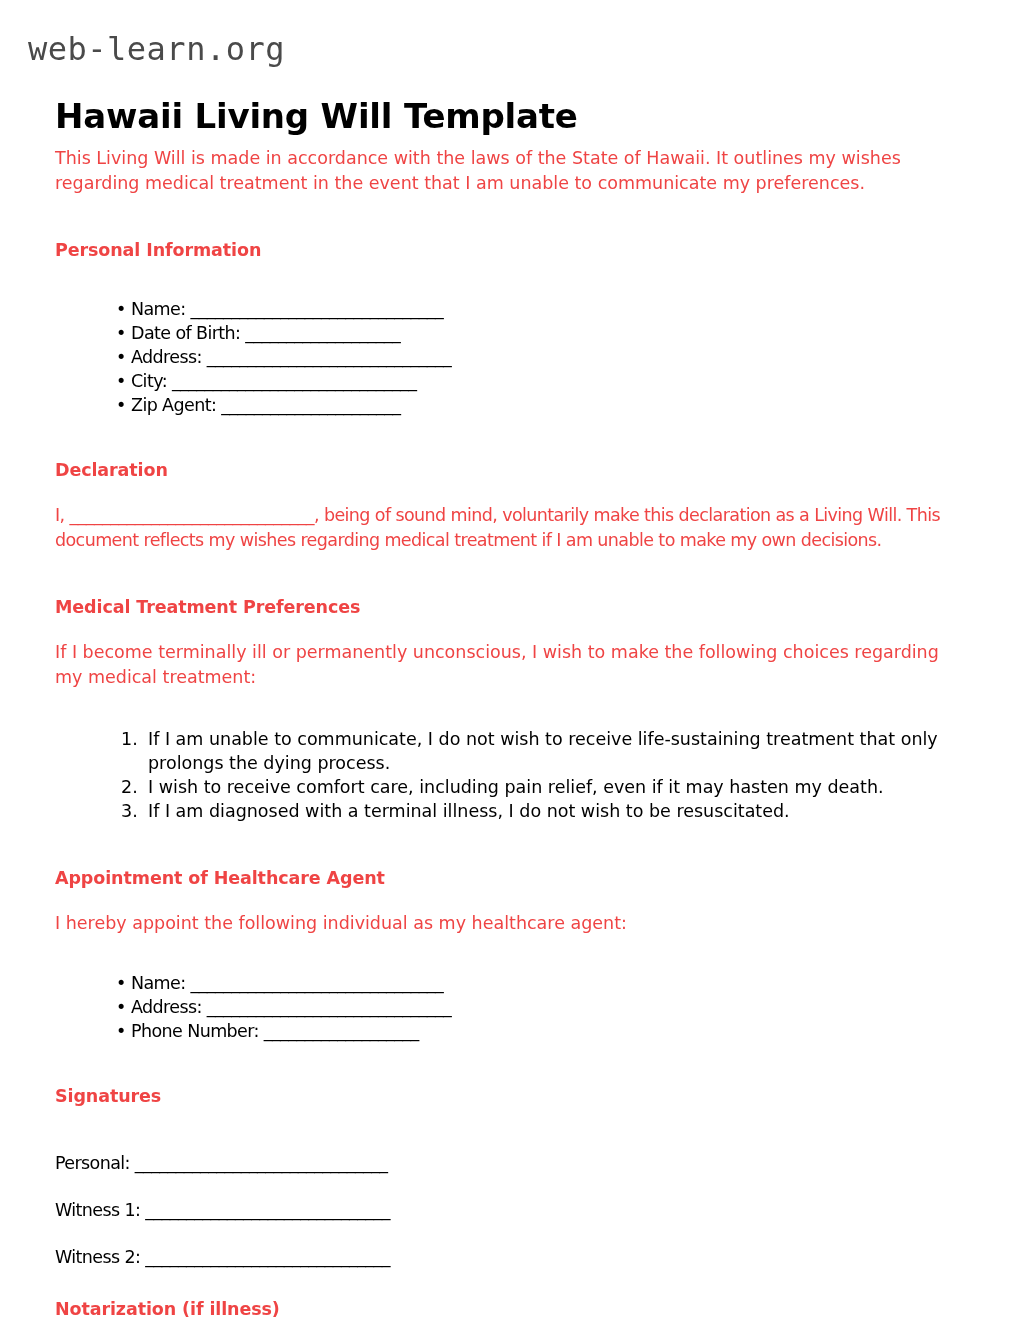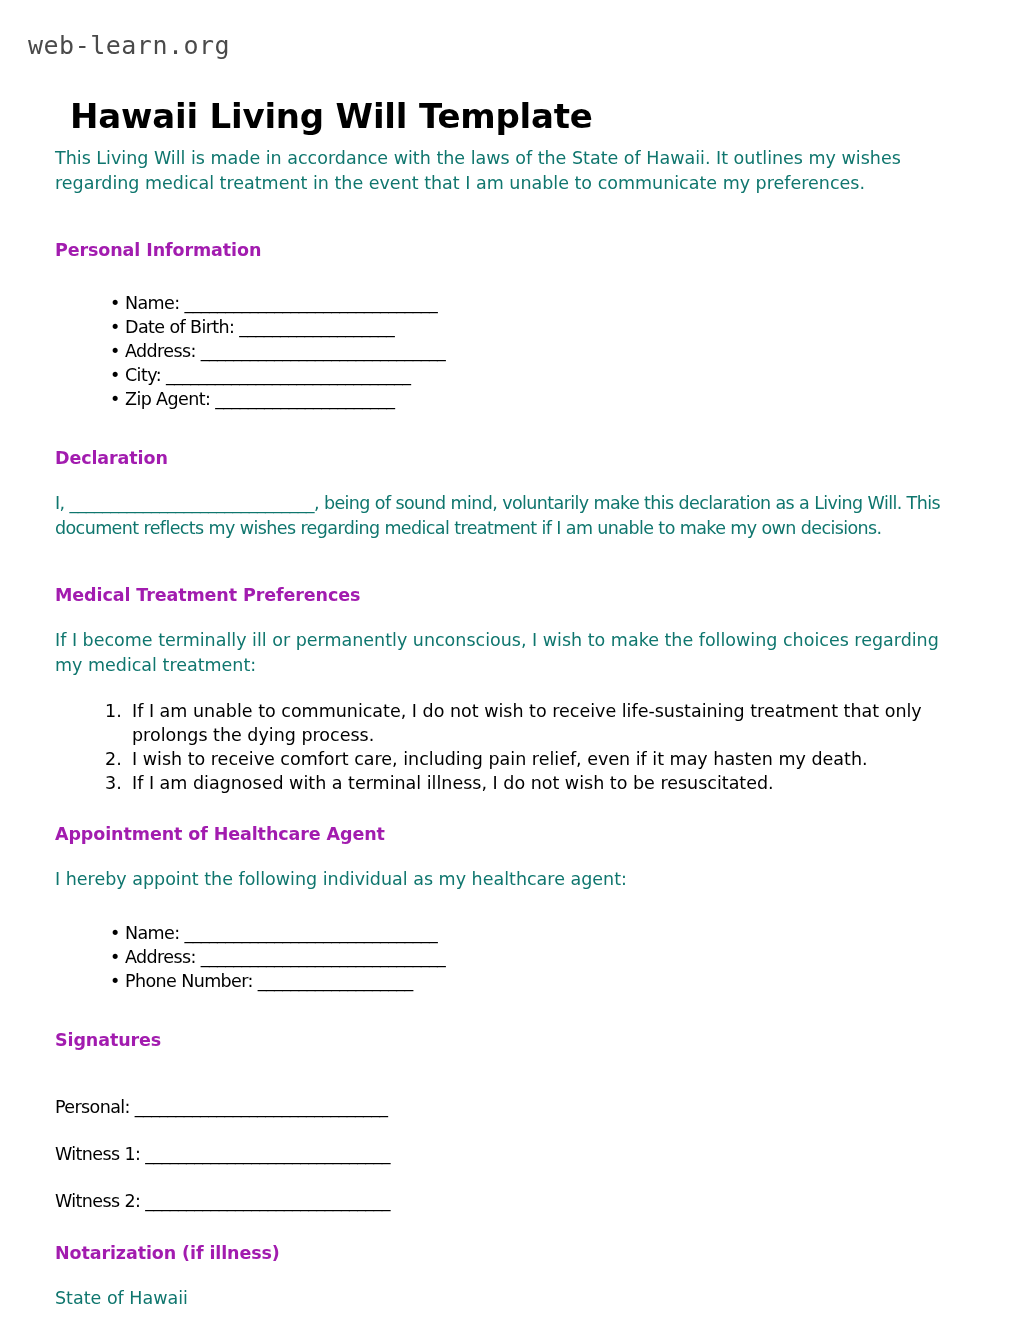--- a/index.html
+++ b/index.html
@@ -25,30 +25,30 @@
     padding: 0;
     background: #ffffff;
   }
 
   
   .site-logo {
     position: absolute;
     left: 28px;
     top: 32px;
     font-family: "DejaVu Sans Mono", monospace;
-    font-size: 25px;
+    font-size: 32px;
     letter-spacing: 0.5px;
     color: #4a4a4a;
     line-height: 1.1;
     white-space: nowrap;
   }
 
   .doc-title {
     position: absolute;
-    left: 70px;
+    left: 55px;
     top: 74px;
     font-family: "DejaVu Sans", sans-serif;
     font-weight: bold;
     font-size: 34px;
     line-height: 1.15;
     color: #000000;
     letter-spacing: -0.2px;
     white-space: nowrap;
   }
 
@@ -57,62 +57,62 @@
     position: absolute;
     left: 55px;
     top: 146px;
     width: 900px;
   }
 
   p.para {
     margin: 0 0 0 0;
     font-size: 17.5px;
     line-height: 25px;
-    color: #0f766e;
+    color: #ef4444;
   }
 
   h2.section-heading {
     font-family: "DejaVu Sans", sans-serif;
     font-weight: bold;
     font-size: 17.5px;
     line-height: 24px;
     margin: 0;
-    color: #a21caf;
+    color: #ef4444;
     letter-spacing: -0.1px;
   }
 
   .gap-after-para   { height: 42px; }
   .gap-after-head   { height: 21px; }
   .gap-after-list   { height: 27px; }
   .gap-small        { height: 21px; }
   .gap-sig          { height: 22px; }
 
   ul.doc-list {
-    margin: 8px;
+    margin: 14px;
     padding: 0 0 0 47px;
     list-style: none;
   }
   ul.doc-list > li {
     position: relative;
     font-size: 17.5px;
     line-height: 24px;
     padding-left: 15px;
     white-space: nowrap;
   }
   ul.doc-list > li::before {
     content: "\2022";
     position: absolute;
     left: 0;
     top: 0;
     font-size: 17.5px;
     line-height: 24px;
   }
 
   ol.doc-olist {
-    margin: 0;
+    margin: 16px;
     padding: 0 0 0 50px;
     list-style: none;
     counter-reset: itm;
   }
   ol.doc-olist > li {
     position: relative;
     font-size: 17.5px;
     line-height: 24px;
     padding-left: 27px;
     counter-increment: itm;

